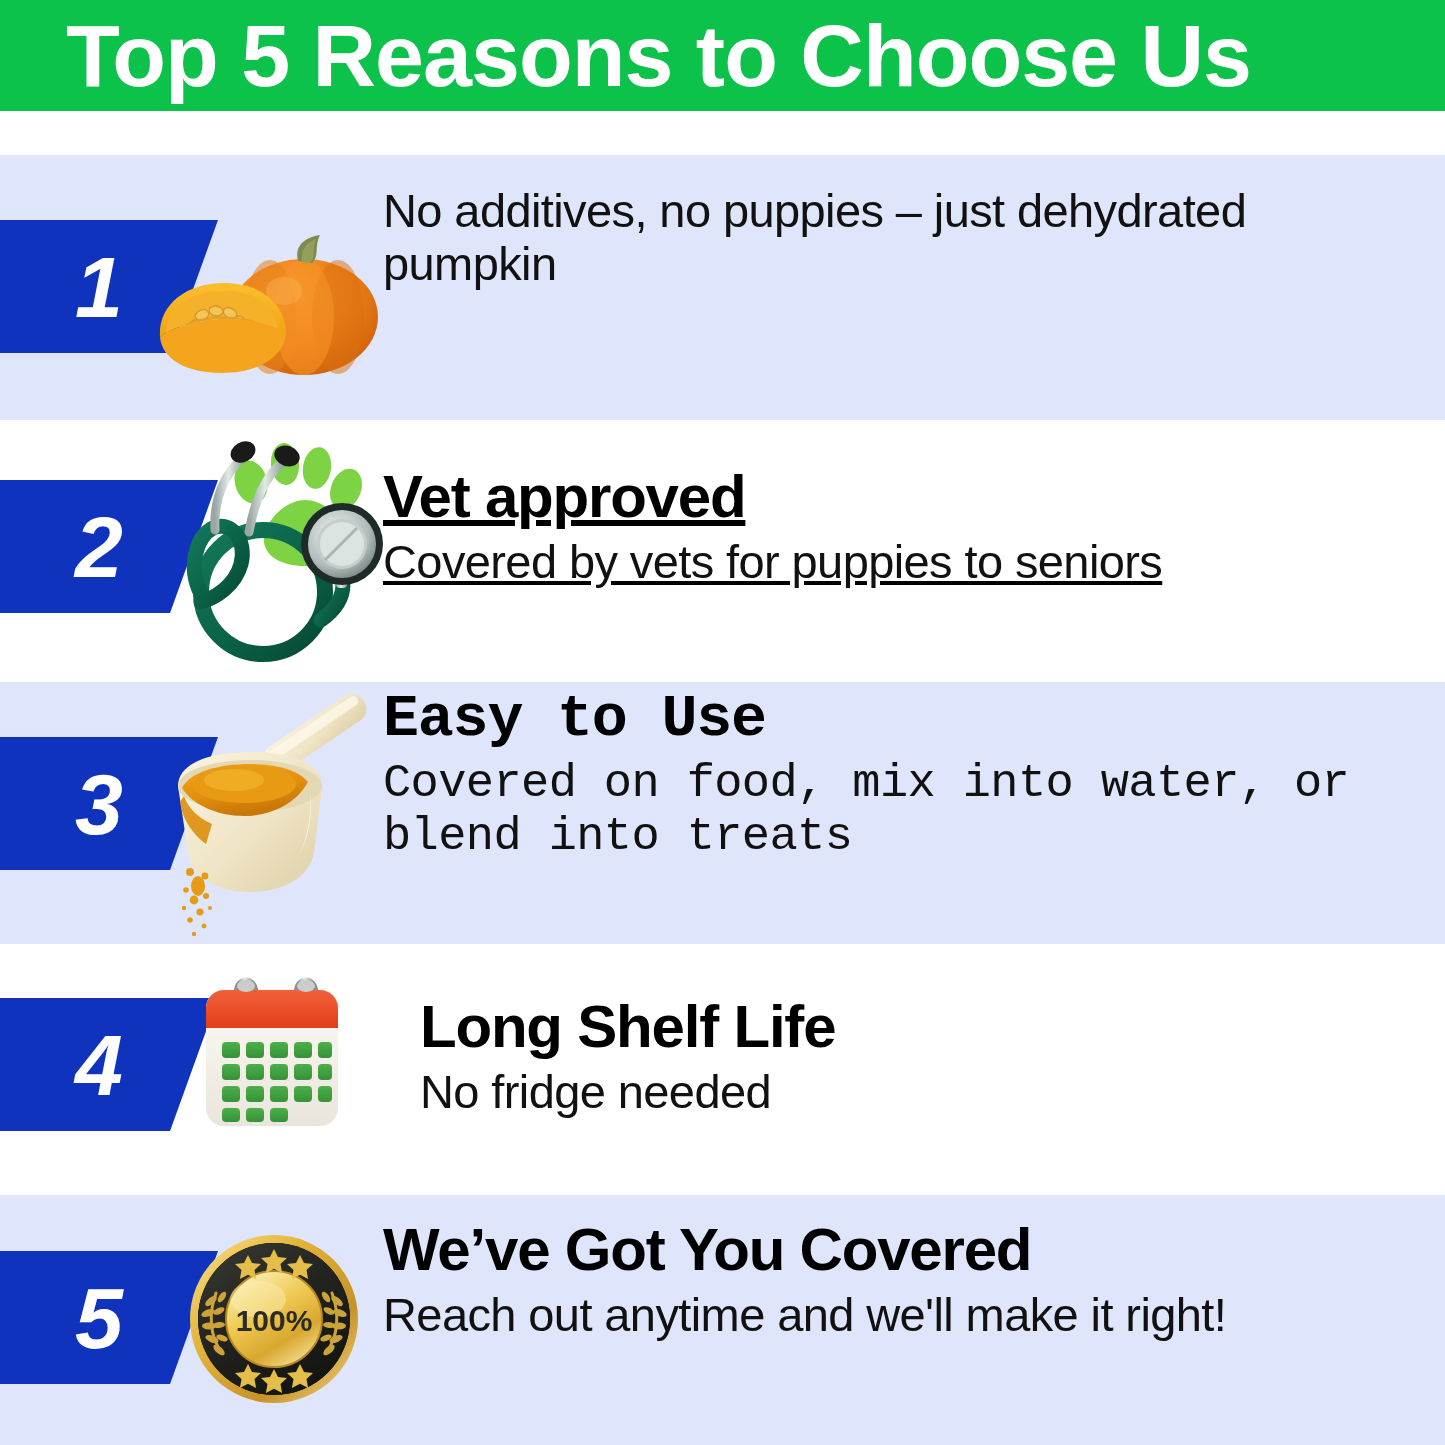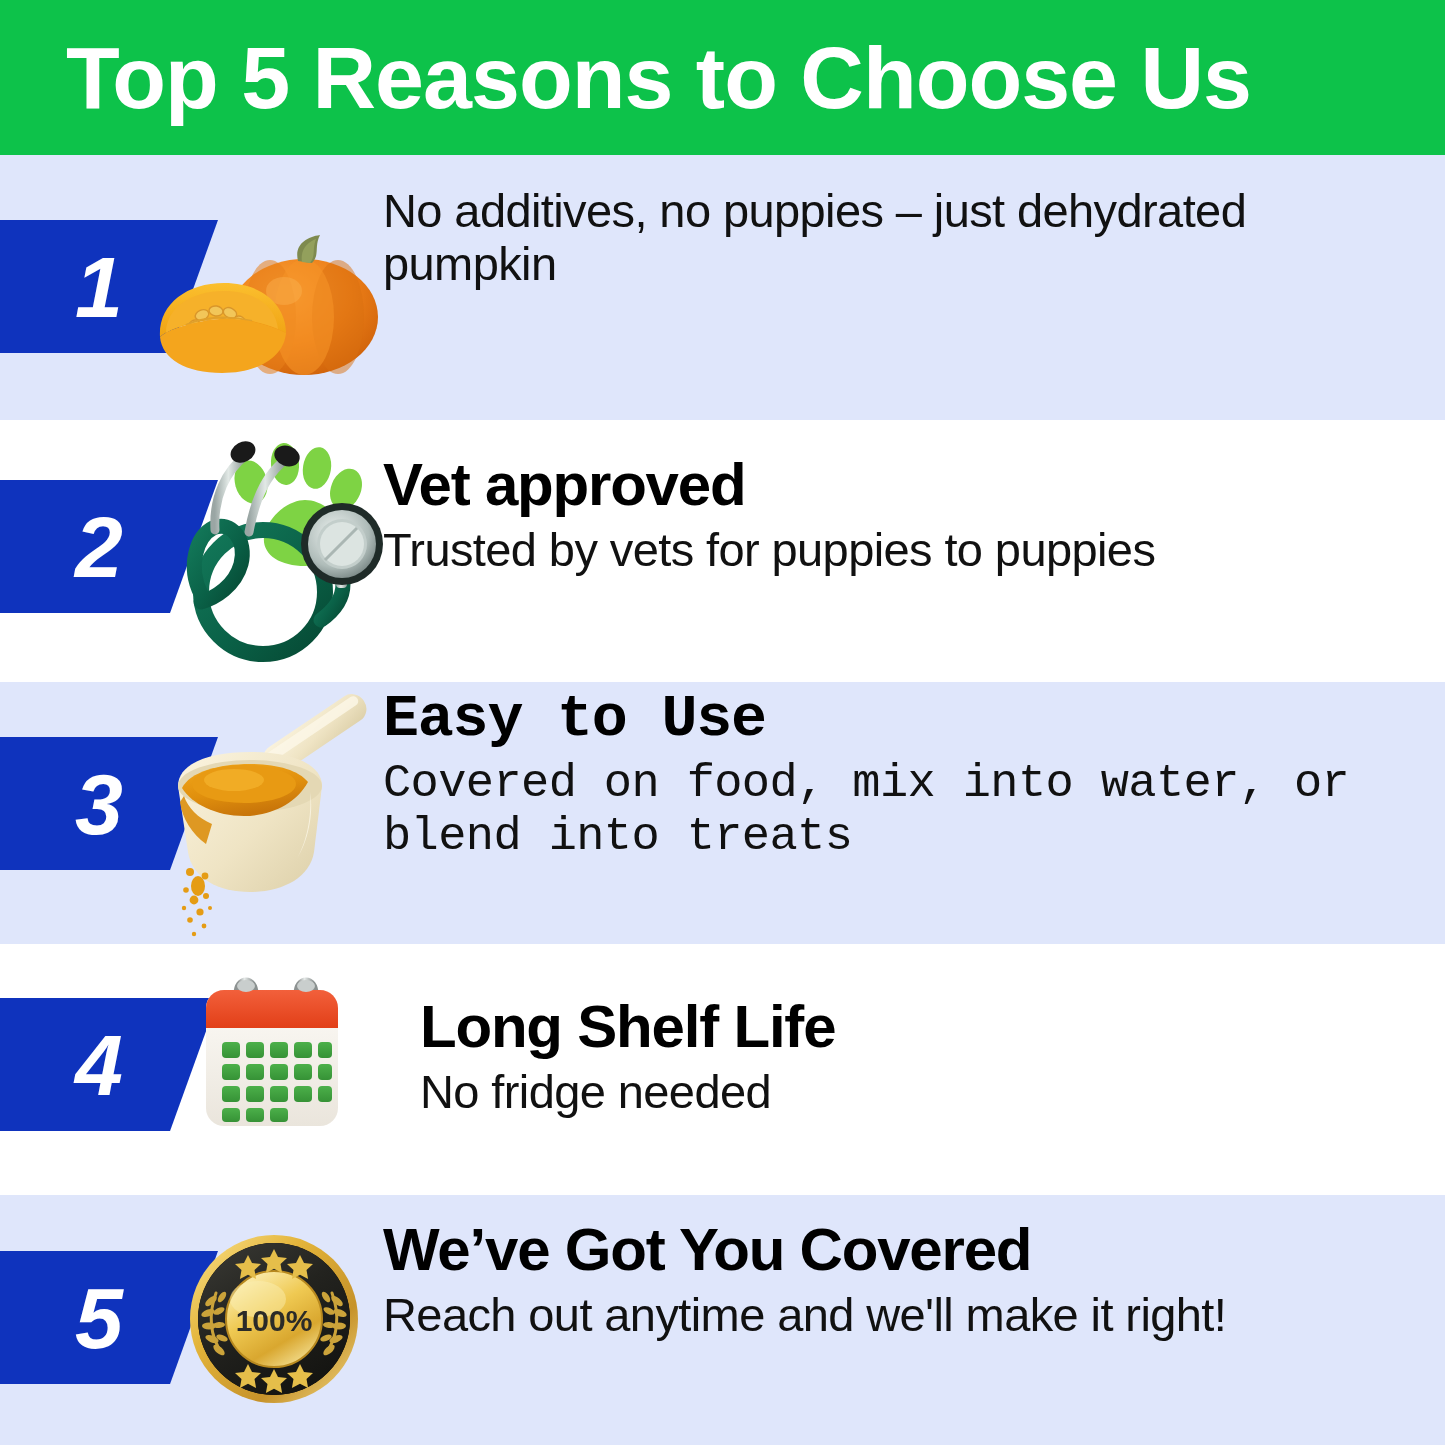--- a/index.html
+++ b/index.html
@@ -6,21 +6,21 @@
   html,body { width:1445px; height:1445px; }
   body {
     font-family:"Liberation Sans", sans-serif;
     background:#ffffff;
     overflow:hidden;
   }
   .page { position:relative; width:1445px; height:1445px; }
 
   
   .header {
-    position:absolute; left:0; top:0; width:1445px; height:155px;
+    position:absolute; left:0; top:0; width:1445px; height:111px;
     background:#0DC24A;
     display:flex; align-items:center;
   }
   .header-title {
     margin-left:66px;
     font-size:88px;
     font-weight:700;
     color:#ffffff;
     letter-spacing:-1px;
     line-height:1;
@@ -202,23 +202,23 @@
         <rect x="201" y="128" width="11" height="28" rx="4" fill="url(#metal)"></rect>
 
         <circle cx="207" cy="112" r="41" fill="#1F2B28"></circle>
         <circle cx="207" cy="112" r="34" fill="url(#chestp)"></circle>
         <circle cx="207" cy="112" r="25" fill="#C3CECB"></circle>
         <circle cx="207" cy="112" r="22" fill="#DCE4E1"></circle>
         <path d="M190 128 L 222 96" stroke="#AAB6B3" stroke-width="3" fill="none"></path>
       </svg>
     </div>
 
-    <div class="textblock" style="top:34px;">
+    <div class="textblock" style="top:46px;text-decoration:underline;">
       <div class="rtitle">Vet approved</div>
-      <div class="rbody">Trusted by vets for puppies to puppies</div>
+      <div class="rbody">Covered by vets for puppies to seniors</div>
     </div>
   </div>
 
   <div class="row lav" style="top:682px; height:262px;">
 
     <div class="banner" style="top:55px;">
       <span class="banner-num">3</span>
     </div>
 
     <div class="iconbox" style="left:160px; top:8px; width:230px; height:250px;">

